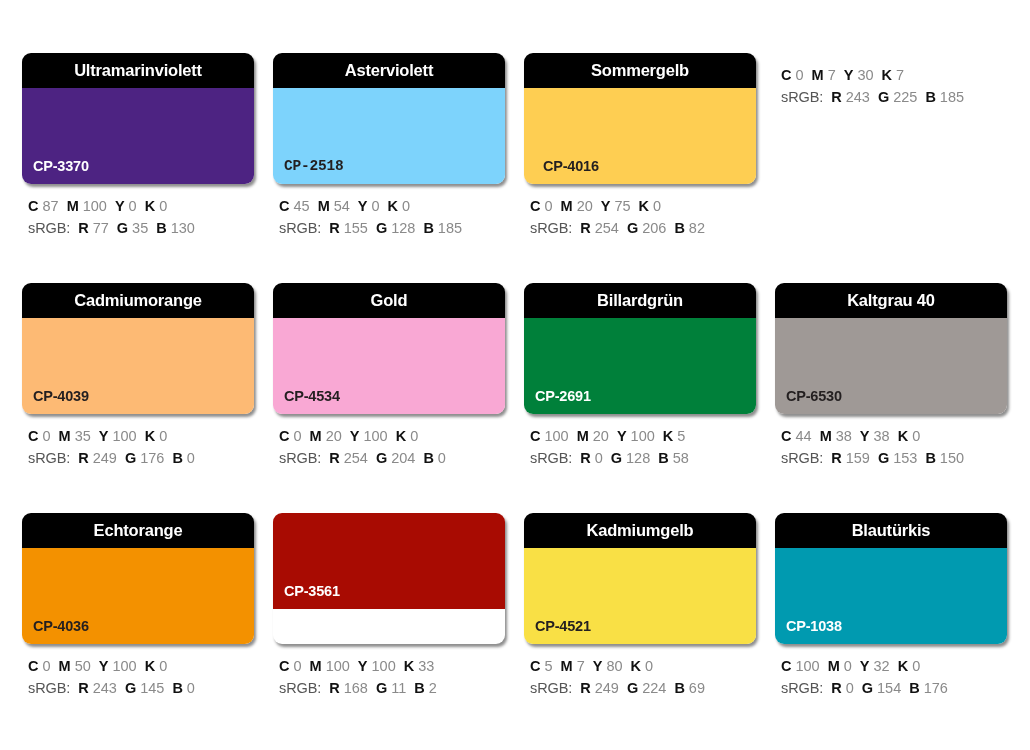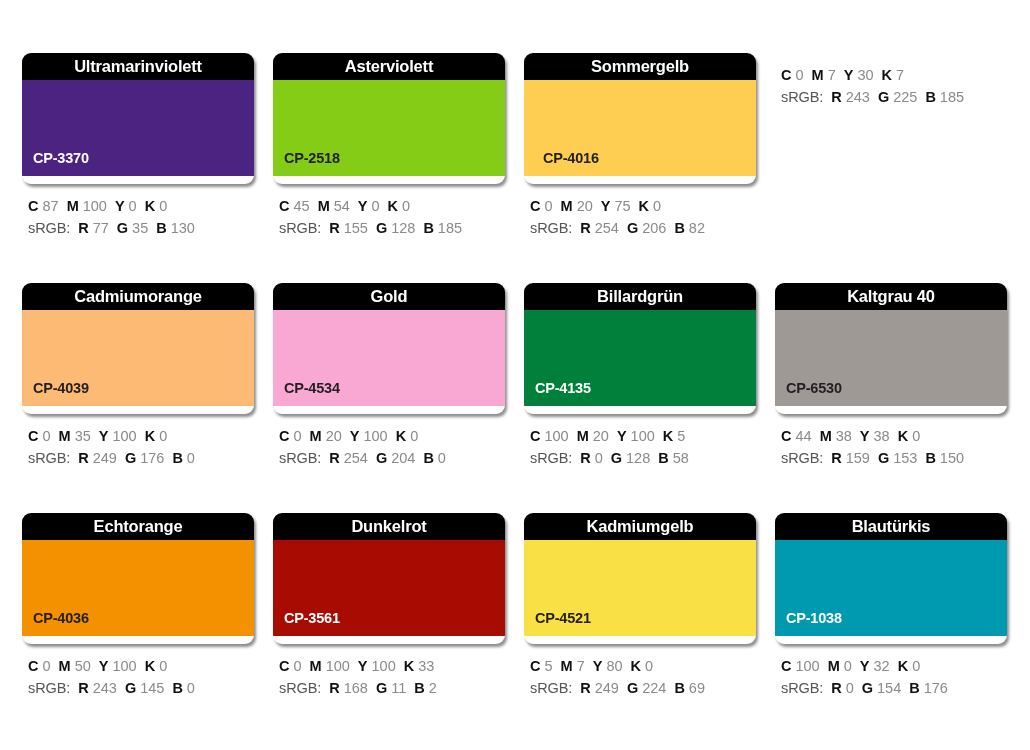--- a/index.html
+++ b/index.html
@@ -42,21 +42,21 @@
   .color-plate {
     position: relative;
     width: 232px;
     height: 131px;
     border-radius: 9px;
     overflow: hidden;
     box-shadow: 2px 3px 3px rgba(0, 0, 0, 0.45);
   }
 
   .plate-header {
-    height: 27px;
+    height: 35px;
     background: #000000;
     display: flex;
     align-items: center;
     justify-content: center;
   }
 
   .color-name {
     color: #ffffff;
     font-size: 16.5px;
     font-weight: bold;
@@ -136,21 +136,21 @@
         <div class="specs">
           <div class="spec-line"><span class="chan">C</span><span class="spec-gap-sm"></span><span class="val">87</span><span class="spec-gap"></span><span class="chan">M</span><span class="spec-gap-sm"></span><span class="val">100</span><span class="spec-gap"></span><span class="chan">Y</span><span class="spec-gap-sm"></span><span class="val">0</span><span class="spec-gap"></span><span class="chan">K</span><span class="spec-gap-sm"></span><span class="val">0</span></div>
           <div class="spec-line"><span class="srgb-label">sRGB:</span><span class="spec-gap"></span><span class="chan">R</span><span class="spec-gap-sm"></span><span class="val">77</span><span class="spec-gap"></span><span class="chan">G</span><span class="spec-gap-sm"></span><span class="val">35</span><span class="spec-gap"></span><span class="chan">B</span><span class="spec-gap-sm"></span><span class="val">130</span></div>
         </div>
       </div>
       <div class="swatch-card">
         <div class="color-plate">
           <div class="plate-header">
             <div class="color-name">Asterviolett</div>
           </div>
-          <div class="plate-field" style="background: #84cc16;">
+          <div class="plate-field" style="background: #7dd3fc; font-family: Liberation Mono, monospace;">
             <div class="color-code" style="color: rgb(35, 31, 32);">CP-2518</div>
           </div>
         </div>
         <div class="specs">
           <div class="spec-line"><span class="chan">C</span><span class="spec-gap-sm"></span><span class="val">45</span><span class="spec-gap"></span><span class="chan">M</span><span class="spec-gap-sm"></span><span class="val">54</span><span class="spec-gap"></span><span class="chan">Y</span><span class="spec-gap-sm"></span><span class="val">0</span><span class="spec-gap"></span><span class="chan">K</span><span class="spec-gap-sm"></span><span class="val">0</span></div>
           <div class="spec-line"><span class="srgb-label">sRGB:</span><span class="spec-gap"></span><span class="chan">R</span><span class="spec-gap-sm"></span><span class="val">155</span><span class="spec-gap"></span><span class="chan">G</span><span class="spec-gap-sm"></span><span class="val">128</span><span class="spec-gap"></span><span class="chan">B</span><span class="spec-gap-sm"></span><span class="val">185</span></div>
         </div>
       </div>
       <div class="swatch-card">
         <div class="color-plate">
@@ -199,21 +199,21 @@
           <div class="spec-line"><span class="chan">C</span><span class="spec-gap-sm"></span><span class="val">0</span><span class="spec-gap"></span><span class="chan">M</span><span class="spec-gap-sm"></span><span class="val">20</span><span class="spec-gap"></span><span class="chan">Y</span><span class="spec-gap-sm"></span><span class="val">100</span><span class="spec-gap"></span><span class="chan">K</span><span class="spec-gap-sm"></span><span class="val">0</span></div>
           <div class="spec-line"><span class="srgb-label">sRGB:</span><span class="spec-gap"></span><span class="chan">R</span><span class="spec-gap-sm"></span><span class="val">254</span><span class="spec-gap"></span><span class="chan">G</span><span class="spec-gap-sm"></span><span class="val">204</span><span class="spec-gap"></span><span class="chan">B</span><span class="spec-gap-sm"></span><span class="val">0</span></div>
         </div>
       </div>
       <div class="swatch-card">
         <div class="color-plate">
           <div class="plate-header">
             <div class="color-name">Billardgrün</div>
           </div>
           <div class="plate-field" style="background: rgb(0, 128, 58);">
-            <div class="color-code" style="color: rgb(255, 255, 255);">CP-4135</div>
+            <div class="color-code" style="color: rgb(255, 255, 255);">CP-2691</div>
           </div>
         </div>
         <div class="specs">
           <div class="spec-line"><span class="chan">C</span><span class="spec-gap-sm"></span><span class="val">100</span><span class="spec-gap"></span><span class="chan">M</span><span class="spec-gap-sm"></span><span class="val">20</span><span class="spec-gap"></span><span class="chan">Y</span><span class="spec-gap-sm"></span><span class="val">100</span><span class="spec-gap"></span><span class="chan">K</span><span class="spec-gap-sm"></span><span class="val">5</span></div>
           <div class="spec-line"><span class="srgb-label">sRGB:</span><span class="spec-gap"></span><span class="chan">R</span><span class="spec-gap-sm"></span><span class="val">0</span><span class="spec-gap"></span><span class="chan">G</span><span class="spec-gap-sm"></span><span class="val">128</span><span class="spec-gap"></span><span class="chan">B</span><span class="spec-gap-sm"></span><span class="val">58</span></div>
         </div>
       </div>
       <div class="swatch-card">
         <div class="color-plate">
           <div class="plate-header">
@@ -237,23 +237,20 @@
             <div class="color-code" style="color: rgb(35, 31, 32);">CP-4036</div>
           </div>
         </div>
         <div class="specs">
           <div class="spec-line"><span class="chan">C</span><span class="spec-gap-sm"></span><span class="val">0</span><span class="spec-gap"></span><span class="chan">M</span><span class="spec-gap-sm"></span><span class="val">50</span><span class="spec-gap"></span><span class="chan">Y</span><span class="spec-gap-sm"></span><span class="val">100</span><span class="spec-gap"></span><span class="chan">K</span><span class="spec-gap-sm"></span><span class="val">0</span></div>
           <div class="spec-line"><span class="srgb-label">sRGB:</span><span class="spec-gap"></span><span class="chan">R</span><span class="spec-gap-sm"></span><span class="val">243</span><span class="spec-gap"></span><span class="chan">G</span><span class="spec-gap-sm"></span><span class="val">145</span><span class="spec-gap"></span><span class="chan">B</span><span class="spec-gap-sm"></span><span class="val">0</span></div>
         </div>
       </div>
       <div class="swatch-card">
         <div class="color-plate">
-          <div class="plate-header">
-            <div class="color-name">Dunkelrot</div>
-          </div>
           <div class="plate-field" style="background: rgb(168, 11, 2);">
             <div class="color-code" style="color: rgb(255, 255, 255);">CP-3561</div>
           </div>
         </div>
         <div class="specs">
           <div class="spec-line"><span class="chan">C</span><span class="spec-gap-sm"></span><span class="val">0</span><span class="spec-gap"></span><span class="chan">M</span><span class="spec-gap-sm"></span><span class="val">100</span><span class="spec-gap"></span><span class="chan">Y</span><span class="spec-gap-sm"></span><span class="val">100</span><span class="spec-gap"></span><span class="chan">K</span><span class="spec-gap-sm"></span><span class="val">33</span></div>
           <div class="spec-line"><span class="srgb-label">sRGB:</span><span class="spec-gap"></span><span class="chan">R</span><span class="spec-gap-sm"></span><span class="val">168</span><span class="spec-gap"></span><span class="chan">G</span><span class="spec-gap-sm"></span><span class="val">11</span><span class="spec-gap"></span><span class="chan">B</span><span class="spec-gap-sm"></span><span class="val">2</span></div>
         </div>
       </div>
       <div class="swatch-card">

